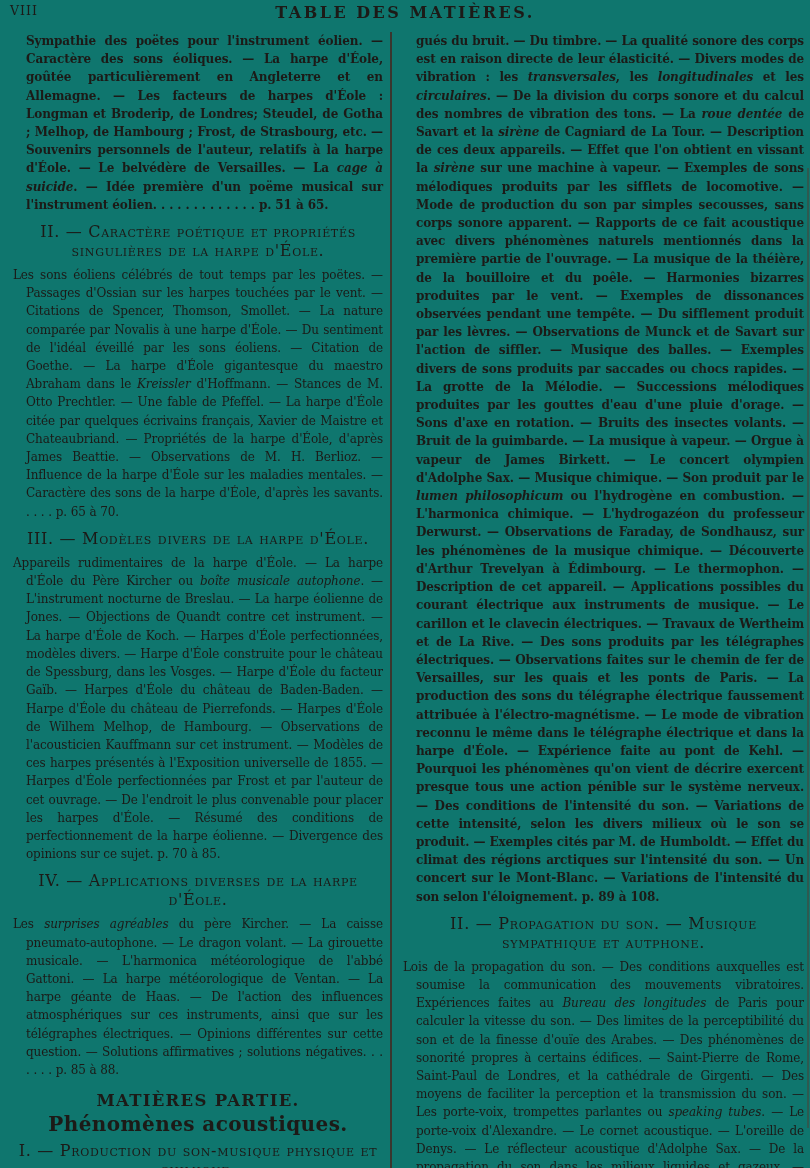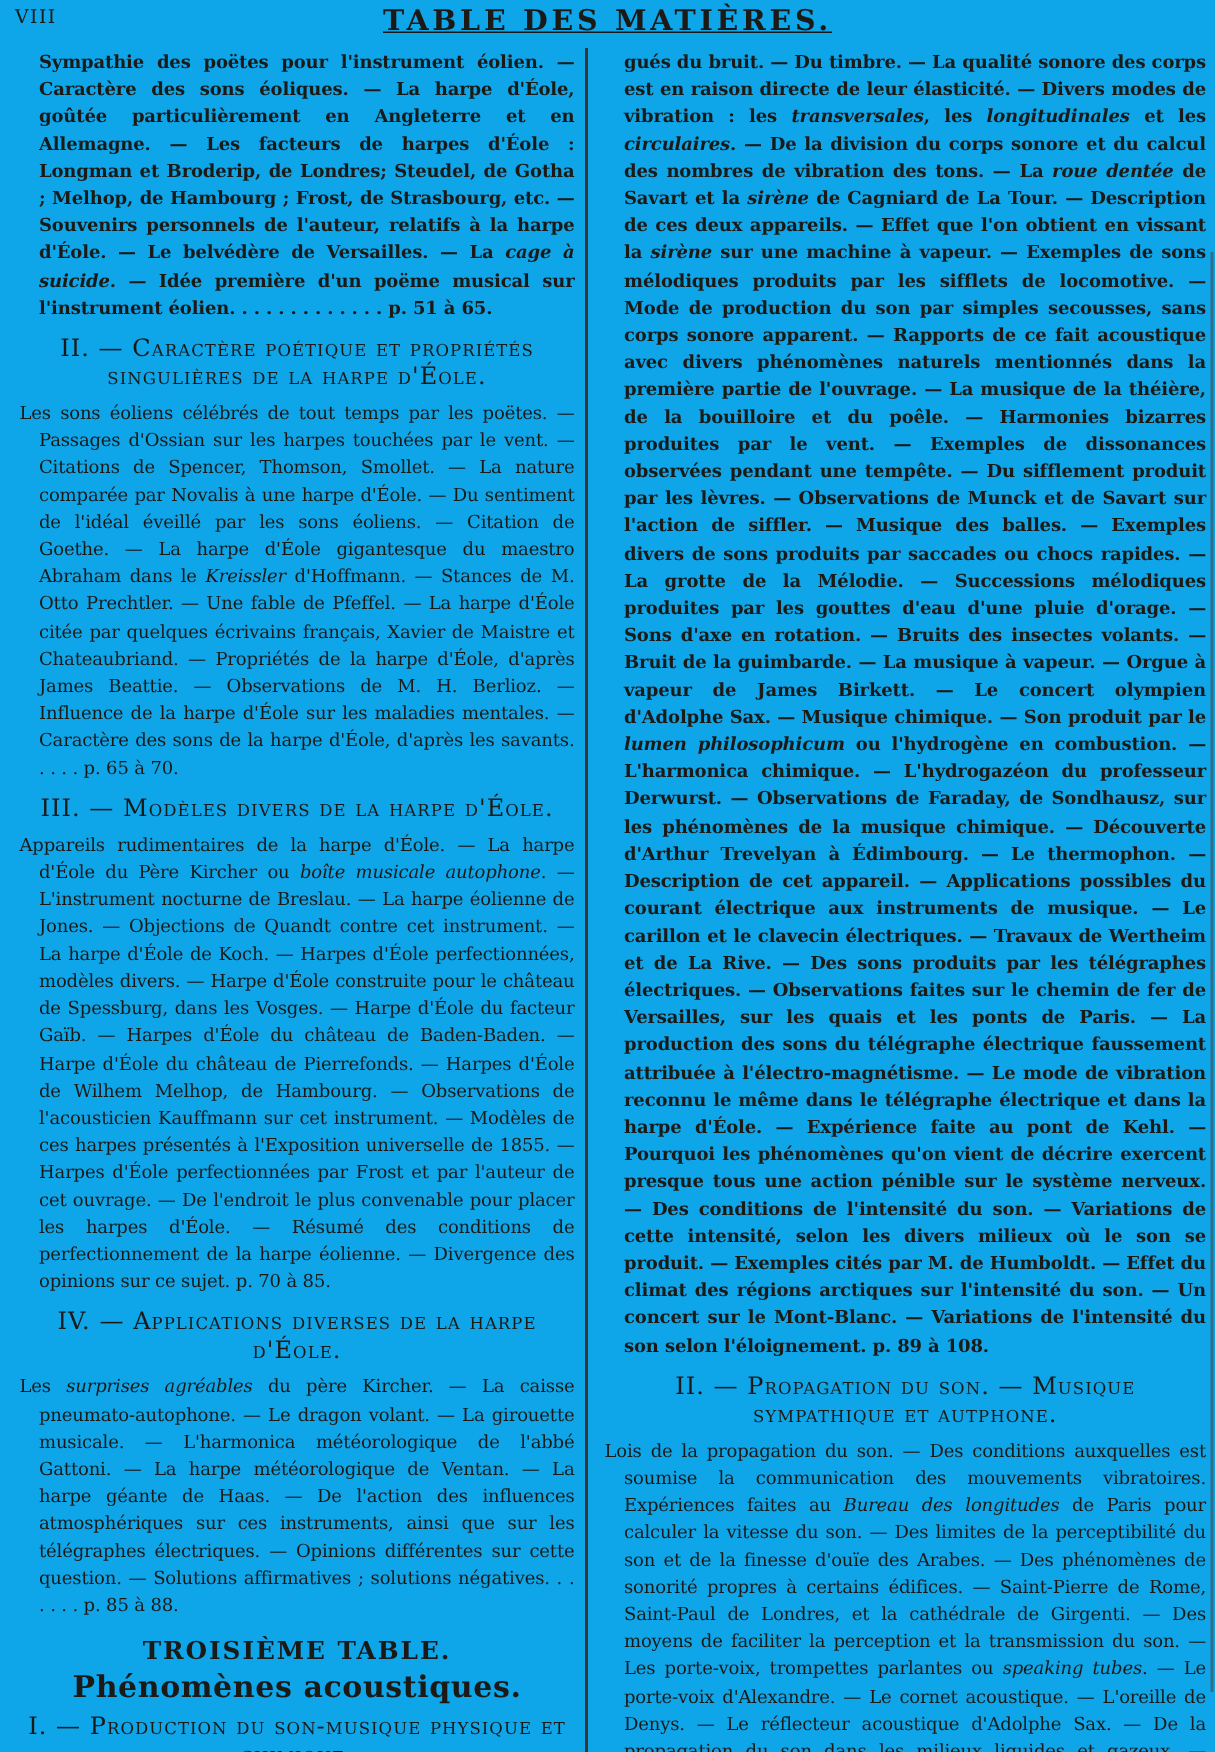--- a/index.html
+++ b/index.html
@@ -4,27 +4,27 @@
 <style>
   html,body{margin:0;padding:0;}
   body{
     width:810px;height:1168px;
     background:#e9e7e2;
     font-family:"DejaVu Serif","Liberation Serif",serif;
     color:#1c1a17;
   }
   .page{
     position:relative;width:810px;height:1168px;overflow:hidden;
-    background:#0ea5e9;
+    background:#0f766e;
   }
   .page-header{position:absolute;top:3px;left:0;width:100%;height:26px;}
   .folio{position:absolute;left:10px;top:0;font-size:12.5px;letter-spacing:1px;}
   .running-title{
     position:absolute;left:0;right:0;top:0;text-align:center;
-    font-size:19px;font-weight:bold;letter-spacing:2.5px;text-decoration:underline;
+    font-size:16px;font-weight:bold;letter-spacing:2.5px;
   }
   .columns{
     position:absolute;top:32px;left:13px;right:6px;bottom:0;
     display:flex;align-items:stretch;
   }
   .col{font-size:12px;line-height:18.2px;}
   .col-left{width:377px;padding-right:7px;box-sizing:border-box;}
   .divider{width:2px;background:#3a362e;}
   .col-right{flex:1;padding-left:11px;box-sizing:border-box;}
   .entry{
@@ -63,21 +63,21 @@
 
   <div class="columns">
     <div class="col col-left">
       <p class="entry cont"><span>Sympathie des poëtes pour l'instrument éolien. — Caractère des sons éoliques. — La harpe d'Éole, goûtée particulièrement en Angleterre et en Allemagne. — Les facteurs de harpes d'Éole : Longman et Broderip, de Londres; Steudel, de Gotha ; Melhop, de Hambourg ; Frost, de Strasbourg, etc. — Souvenirs personnels de l'auteur, relatifs à la harpe d'Éole. — Le belvédère de Versailles. — La </span><em>cage à suicide</em><span>. — Idée première d'un poëme musical sur l'instrument éolien. . . . . . . . . . . . . p. 51 à 65.</span></p>
       <h3 class="sec-heading">II. — Caractère poétique et propriétés singulières de la harpe d'Éole.</h3>
       <p class="entry"><span>Les sons éoliens célébrés de tout temps par les poëtes. — Passages d'Ossian sur les harpes touchées par le vent. — Citations de Spencer, Thomson, Smollet. — La nature comparée par Novalis à une harpe d'Éole. — Du sentiment de l'idéal éveillé par les sons éoliens. — Citation de Goethe. — La harpe d'Éole gigantesque du maestro Abraham dans le </span><em>Kreissler</em><span> d'Hoffmann. — Stances de M. Otto Prechtler. — Une fable de Pfeffel. — La harpe d'Éole citée par quelques écrivains français, Xavier de Maistre et Chateaubriand. — Propriétés de la harpe d'Éole, d'après James Beattie. — Observations de M. H. Berlioz. — Influence de la harpe d'Éole sur les maladies mentales. — Caractère des sons de la harpe d'Éole, d'après les savants. . . . . p. 65 à 70.</span></p>
       <h3 class="sec-heading">III. — Modèles divers de la harpe d'Éole.</h3>
       <p class="entry"><span>Appareils rudimentaires de la harpe d'Éole. — La harpe d'Éole du Père Kircher ou </span><em>boîte musicale autophone</em><span>. — L'instrument nocturne de Breslau. — La harpe éolienne de Jones. — Objections de Quandt contre cet instrument. — La harpe d'Éole de Koch. — Harpes d'Éole perfectionnées, modèles divers. — Harpe d'Éole construite pour le château de Spessburg, dans les Vosges. — Harpe d'Éole du facteur Gaïb. — Harpes d'Éole du château de Baden-Baden. — Harpe d'Éole du château de Pierrefonds. — Harpes d'Éole de Wilhem Melhop, de Hambourg. — Observations de l'acousticien Kauffmann sur cet instrument. — Modèles de ces harpes présentés à l'Exposition universelle de 1855. — Harpes d'Éole perfectionnées par Frost et par l'auteur de cet ouvrage. — De l'endroit le plus convenable pour placer les harpes d'Éole. — Résumé des conditions de perfectionnement de la harpe éolienne. — Divergence des opinions sur ce sujet.  p. 70 à 85.</span></p>
       <h3 class="sec-heading">IV. — Applications diverses de la harpe d'Éole.</h3>
       <p class="entry"><span>Les </span><em>surprises agréables</em><span> du père Kircher. — La caisse pneumato-autophone. — Le dragon volant. — La girouette musicale. — L'harmonica météorologique de l'abbé Gattoni. — La harpe météorologique de Ventan. — La harpe géante de Haas. — De l'action des influences atmosphériques sur ces instruments, ainsi que sur les télégraphes électriques. — Opinions différentes sur cette question. — Solutions affirmatives ; solutions négatives. . . . . . . p. 85 à 88.</span></p>
-      <h2 class="part-title">TROISIÈME TABLE.</h2>
+      <h2 class="part-title">MATIÈRES PARTIE.</h2>
       <h3 class="part-subtitle">Phénomènes acoustiques.</h3>
       <h3 class="sec-heading">I. — Production du son-musique physique et chimique.</h3>
       <p class="entry"></p>
     </div>
 
     <div class="divider"></div>
 
     <div class="col col-right">
       <p class="entry cont"><span>gués du bruit. — Du timbre. — La qualité sonore des corps est en raison directe de leur élasticité. — Divers modes de vibration : les </span><em>transversales</em><span>, les </span><em>longitudinales</em><span> et les </span><em>circulaires</em><span>. — De la division du corps sonore et du calcul des nombres de vibration des tons. — La </span><em>roue dentée</em><span> de Savart et la </span><em>sirène</em><span> de Cagniard de La Tour. — Description de ces deux appareils. — Effet que l'on obtient en vissant la </span><em>sirène</em><span> sur une machine à vapeur. — Exemples de sons mélodiques produits par les sifflets de locomotive. — Mode de production du son par simples secousses, sans corps sonore apparent. — Rapports de ce fait acoustique avec divers phénomènes naturels mentionnés dans la première partie de l'ouvrage. — La musique de la théière, de la bouilloire et du poêle. — Harmonies bizarres produites par le vent. — Exemples de dissonances observées pendant une tempête. — Du sifflement produit par les lèvres. — Observations de Munck et de Savart sur l'action de siffler. — Musique des balles. — Exemples divers de sons produits par saccades ou chocs rapides. — La grotte de la Mélodie. — Successions mélodiques produites par les gouttes d'eau d'une pluie d'orage. — Sons d'axe en rotation. — Bruits des insectes volants. — Bruit de la guimbarde. — La musique à vapeur. — Orgue à vapeur de James Birkett. — Le concert olympien d'Adolphe Sax. — Musique chimique. — Son produit par le </span><em>lumen philosophicum</em><span> ou l'hydrogène en combustion. — L'harmonica chimique. — L'hydrogazéon du professeur Derwurst. — Observations de Faraday, de Sondhausz, sur les phénomènes de la musique chimique. — Découverte d'Arthur Trevelyan à Édimbourg. — Le thermophon. — Description de cet appareil. — Applications possibles du courant électrique aux instruments de musique. — Le carillon et le clavecin électriques. — Travaux de Wertheim et de La Rive. — Des sons produits par les télégraphes électriques. — Observations faites sur le chemin de fer de Versailles, sur les quais et les ponts de Paris. — La production des sons du télégraphe électrique faussement attribuée à l'électro-magnétisme. — Le mode de vibration reconnu le même dans le télégraphe électrique et dans la harpe d'Éole. — Expérience faite au pont de Kehl. — Pourquoi les phénomènes qu'on vient de décrire exercent presque tous une action pénible sur le système nerveux. — Des conditions de l'intensité du son. — Variations de cette intensité, selon les divers milieux où le son se produit. — Exemples cités par M. de Humboldt. — Effet du climat des régions arctiques sur l'intensité du son. — Un concert sur le Mont-Blanc. — Variations de l'intensité du son selon l'éloignement.  p. 89 à 108.</span></p>
       <h3 class="sec-heading">II. — Propagation du son. — Musique sympathique et autphone.</h3>

